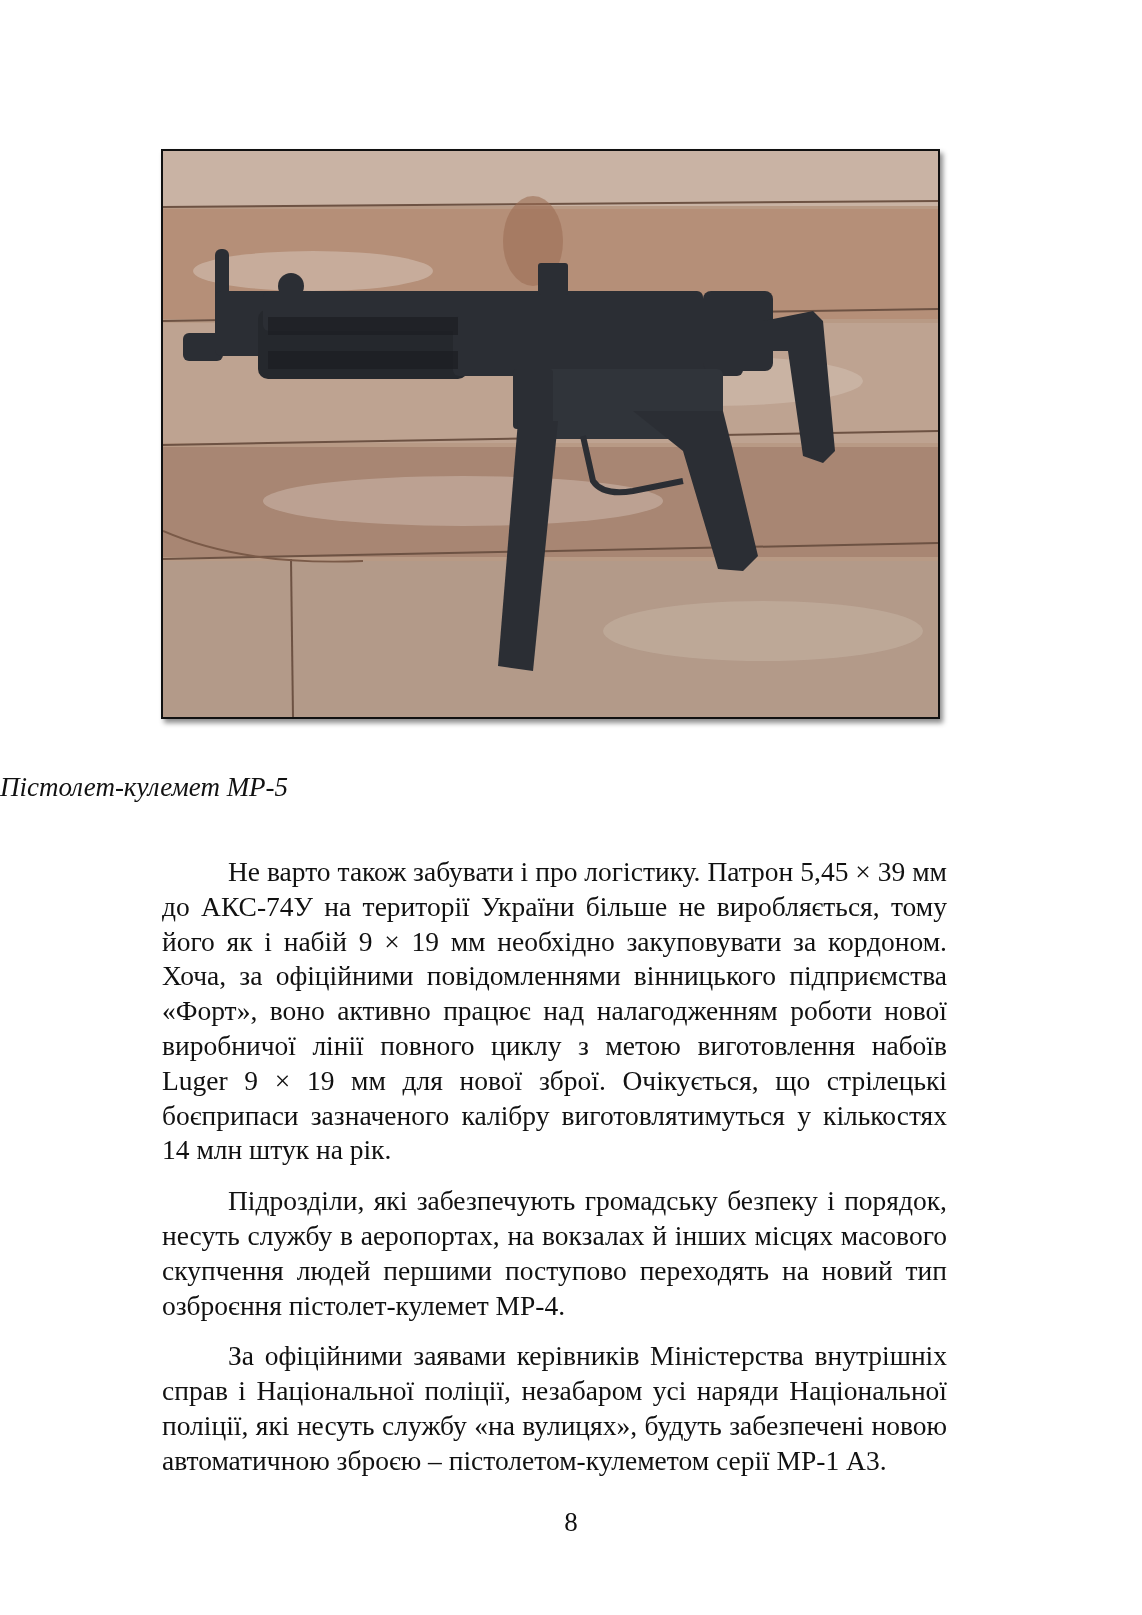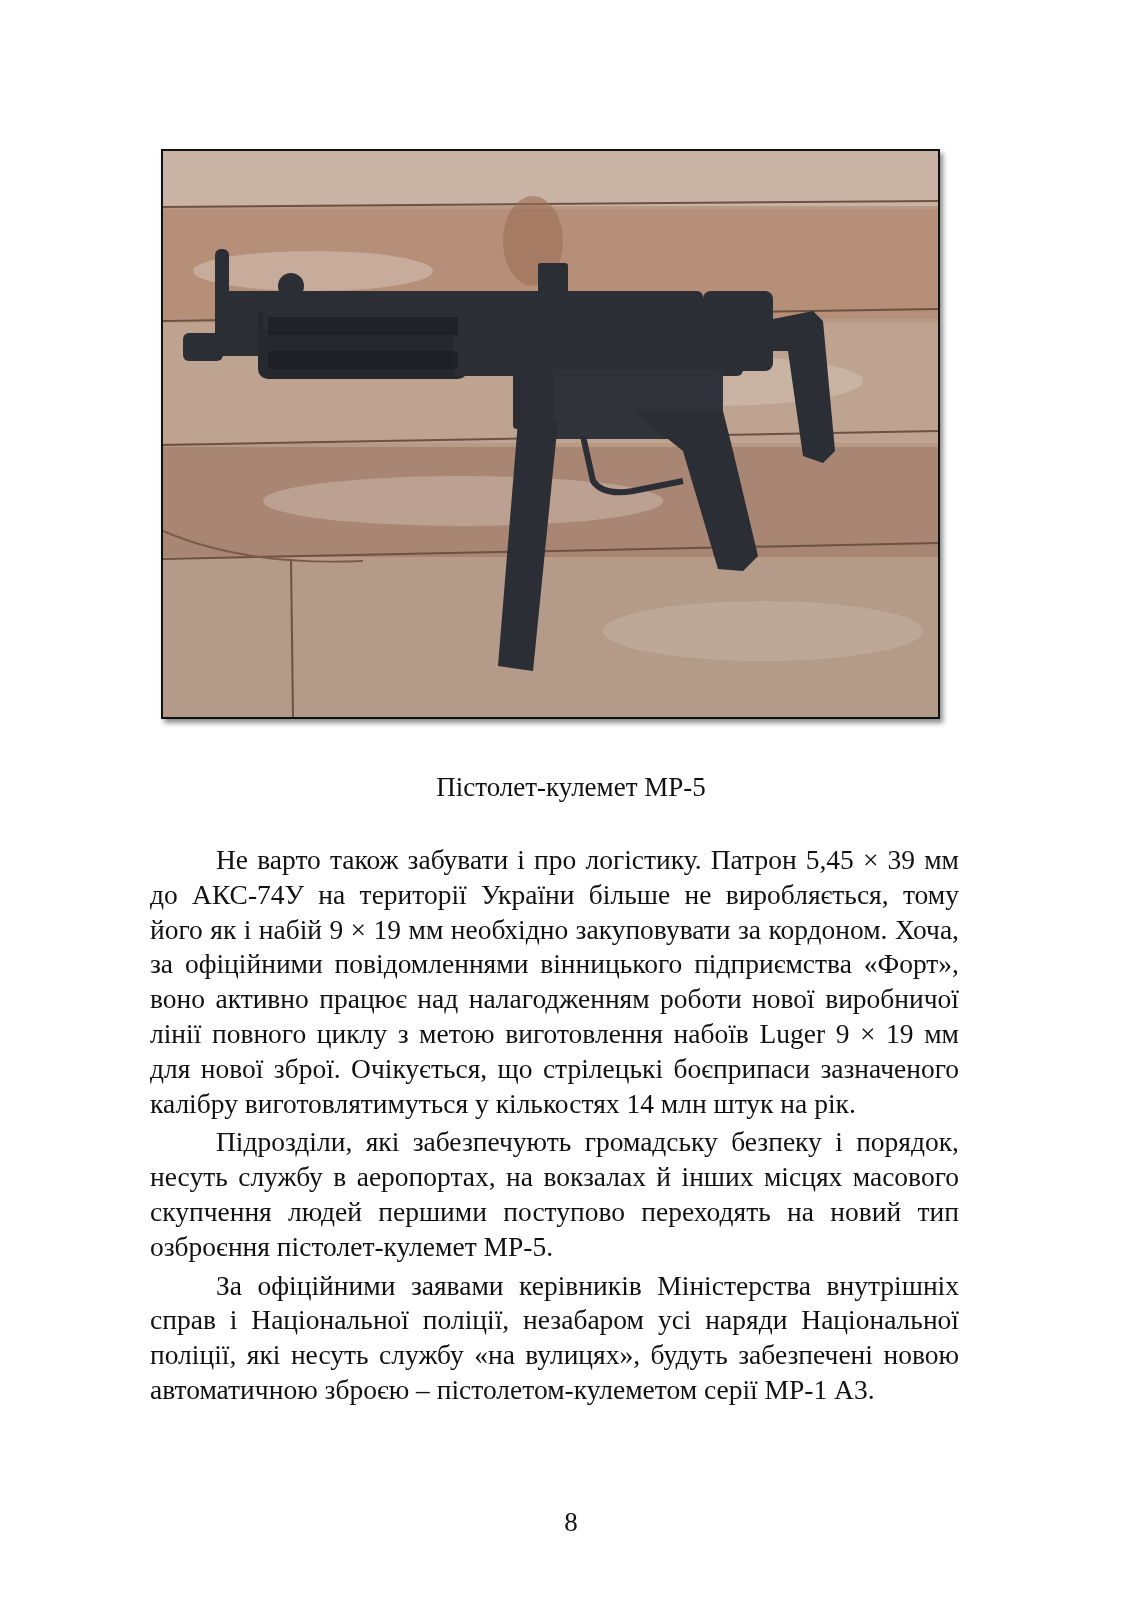--- a/index.html
+++ b/index.html
@@ -2,25 +2,25 @@
 <html><head>
   <meta charset="utf-8">
   <style>
     html, body { margin: 0; padding: 0; background: #ffffff; }
     body { width: 1142px; height: 1615px; position: relative; overflow: hidden;
            font-family: "Liberation Serif", "DejaVu Serif", serif; color: #111; }
     .figure { position: absolute; left: 161px; top: 149px; width: 775px; height: 566px;
               border: 2px solid #111; box-shadow: 3px 4px 5px rgba(0,0,0,0.45);
               overflow: hidden; background: #b79a86; }
     .figure svg { display: block; width: 100%; height: 100%; }
-    .caption { position: absolute; left: 0; width: 1142px; top: 770px; text-align: center;
-               font-size: 27px; line-height: 34px; }
+    .caption { position: absolute; left: 0; width: 1142px; top: 770px; text-align: left;
+               font-style: italic; font-size: 27px; line-height: 34px; }
     .body-text { position: absolute; left: 146px; width: 817px; top: 839px;
                  font-size: 27.5px; line-height: 34.8px; text-align: justify; }
-    .body-text p { margin: 4px; text-indent: 66px; }
+    .body-text p { margin: 16px; text-indent: 66px; }
     .page-number { position: absolute; left: 0; width: 1142px; top: 1505px; text-align: center;
                    font-size: 27px; line-height: 34px; }
   </style>
 </head>
 <body>
 
 <div class="figure">
   <svg viewBox="0 0 775 566" preserveAspectRatio="none">
 
     <rect x="0" y="0" width="775" height="566" fill="#b89a85"></rect>
@@ -75,17 +75,17 @@
       <rect x="105" y="166" width="190" height="18"></rect>
       <rect x="105" y="200" width="190" height="18"></rect>
     </g>
   </svg>
 </div>
 
 <div class="caption">Пістолет-кулемет МР-5</div>
 
 <div class="body-text">
   <p>Не варто також забувати і про логістику. Патрон 5,45 × 39 мм до АКС-74У на території України більше не виробляється, тому його як і набій 9 × 19 мм необхідно закуповувати за кордоном. Хоча, за офіційними повідомленнями вінницького підприємства «Форт», воно активно працює над налагодженням роботи нової виробничої лінії повного циклу з метою виготовлення набоїв Luger 9 × 19 мм для нової зброї. Очікується, що стрілецькі боєприпаси зазначеного калібру виготовлятимуться у кількостях 14 млн штук на рік.</p>
-  <p>Підрозділи, які забезпечують громадську безпеку і порядок, несуть службу в аеропортах, на вокзалах й інших місцях масового скупчення людей першими поступово переходять на новий тип озброєння пістолет-кулемет МР-5.</p>
+  <p>Підрозділи, які забезпечують громадську безпеку і порядок, несуть службу в аеропортах, на вокзалах й інших місцях масового скупчення людей першими поступово переходять на новий тип озброєння пістолет-кулемет МР-4.</p>
   <p>За офіційними заявами керівників Міністерства внутрішніх справ і Національної поліції, незабаром усі наряди Національної поліції, які несуть службу «на вулицях», будуть забезпечені новою автоматичною зброєю – пістолетом-кулеметом серії МР-1 А3.</p>
 </div>
 
 <div class="page-number">8</div>
 
 </body></html>

